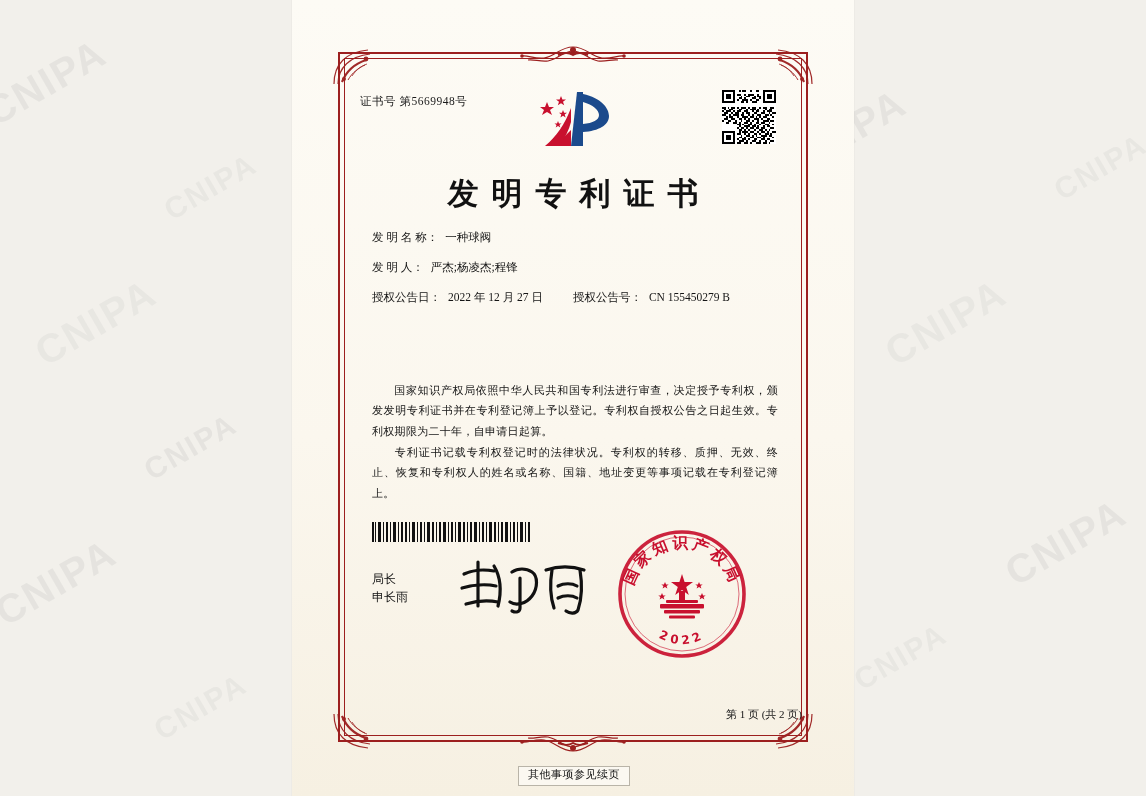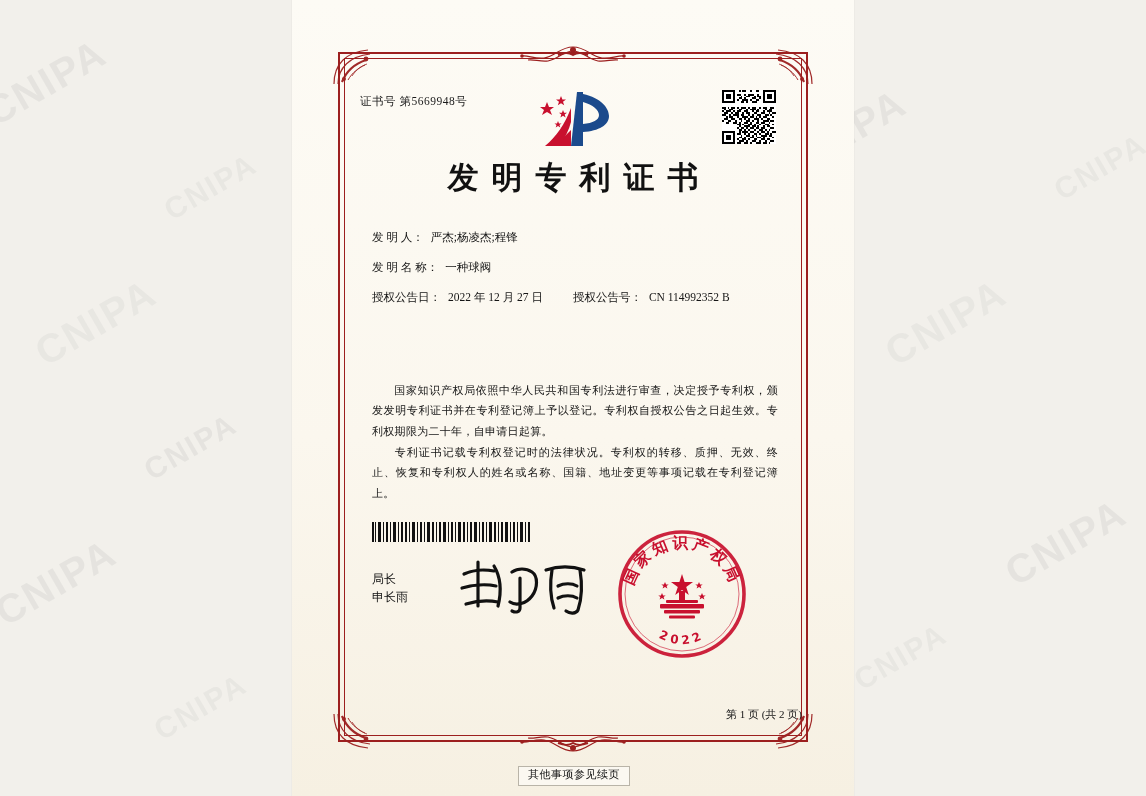--- a/index.html
+++ b/index.html
@@ -130,21 +130,21 @@
     position: absolute;
     right: 26px;
     top: 32px;
     width: 54px;
     height: 54px;
   }
   .title {
     position: absolute;
     left: 0;
     right: 0;
-    top: 99px;
+    top: 115px;
     text-align: center;
     font-size: 31px;
     letter-spacing: 13px;
     color: #111;
     font-weight: 600;
     text-indent: 13px;
     font-family: "DejaVu Serif", "Liberation Serif", serif;
   }
 
   .fields {
@@ -546,27 +546,27 @@
               <rect x="22" y="28" width="2" height="1"></rect>
               <rect x="25" y="28" width="1" height="1"></rect>
           </g>
         </svg>
       </div>
 
       <div class="title">发明专利证书</div>
 
       <div class="fields">
         <div class="field">
+          <span class="lbl">发 明 名 称：</span><span class="val">一种球阀</span>
+        </div>
+        <div class="field">
           <span class="lbl">发 明 人：</span><span class="val">严杰;杨凌杰;程锋</span>
         </div>
-        <div class="field">
-          <span class="lbl">发 明 名 称：</span><span class="val">一种球阀</span>
-        </div>
         <div class="field pubrow">
-          <span class="lbl">授权公告日：</span><span class="val">2022 年 12 月 27 日</span><span class="second">授权公告号：</span><span class="val">CN 114992352 B</span>
+          <span class="lbl">授权公告日：</span><span class="val">2022 年 12 月 27 日</span><span class="second">授权公告号：</span><span class="val">CN 155450279 B</span>
         </div>
       </div>
 
       <div class="para p2"><span class="ind"></span><span>专利证书记载专利权登记时的法律状况。专利权的转移、质押、无效、终止、恢复和专利权人的姓名或名称、国籍、地址变更等事项记载在专利登记簿上。</span></div>
       <div class="para p1"><span class="ind"></span><span>国家知识产权局依照中华人民共和国专利法进行审查，决定授予专利权，颁发发明专利证书并在专利登记簿上予以登记。专利权自授权公告之日起生效。专利权期限为二十年，自申请日起算。</span></div>
 
       <div class="barcode">
         <svg viewBox="0 0 160 20" shape-rendering="crispEdges">
           <g fill="#111">
             <rect x="0" y="0" width="2" height="20"></rect>

